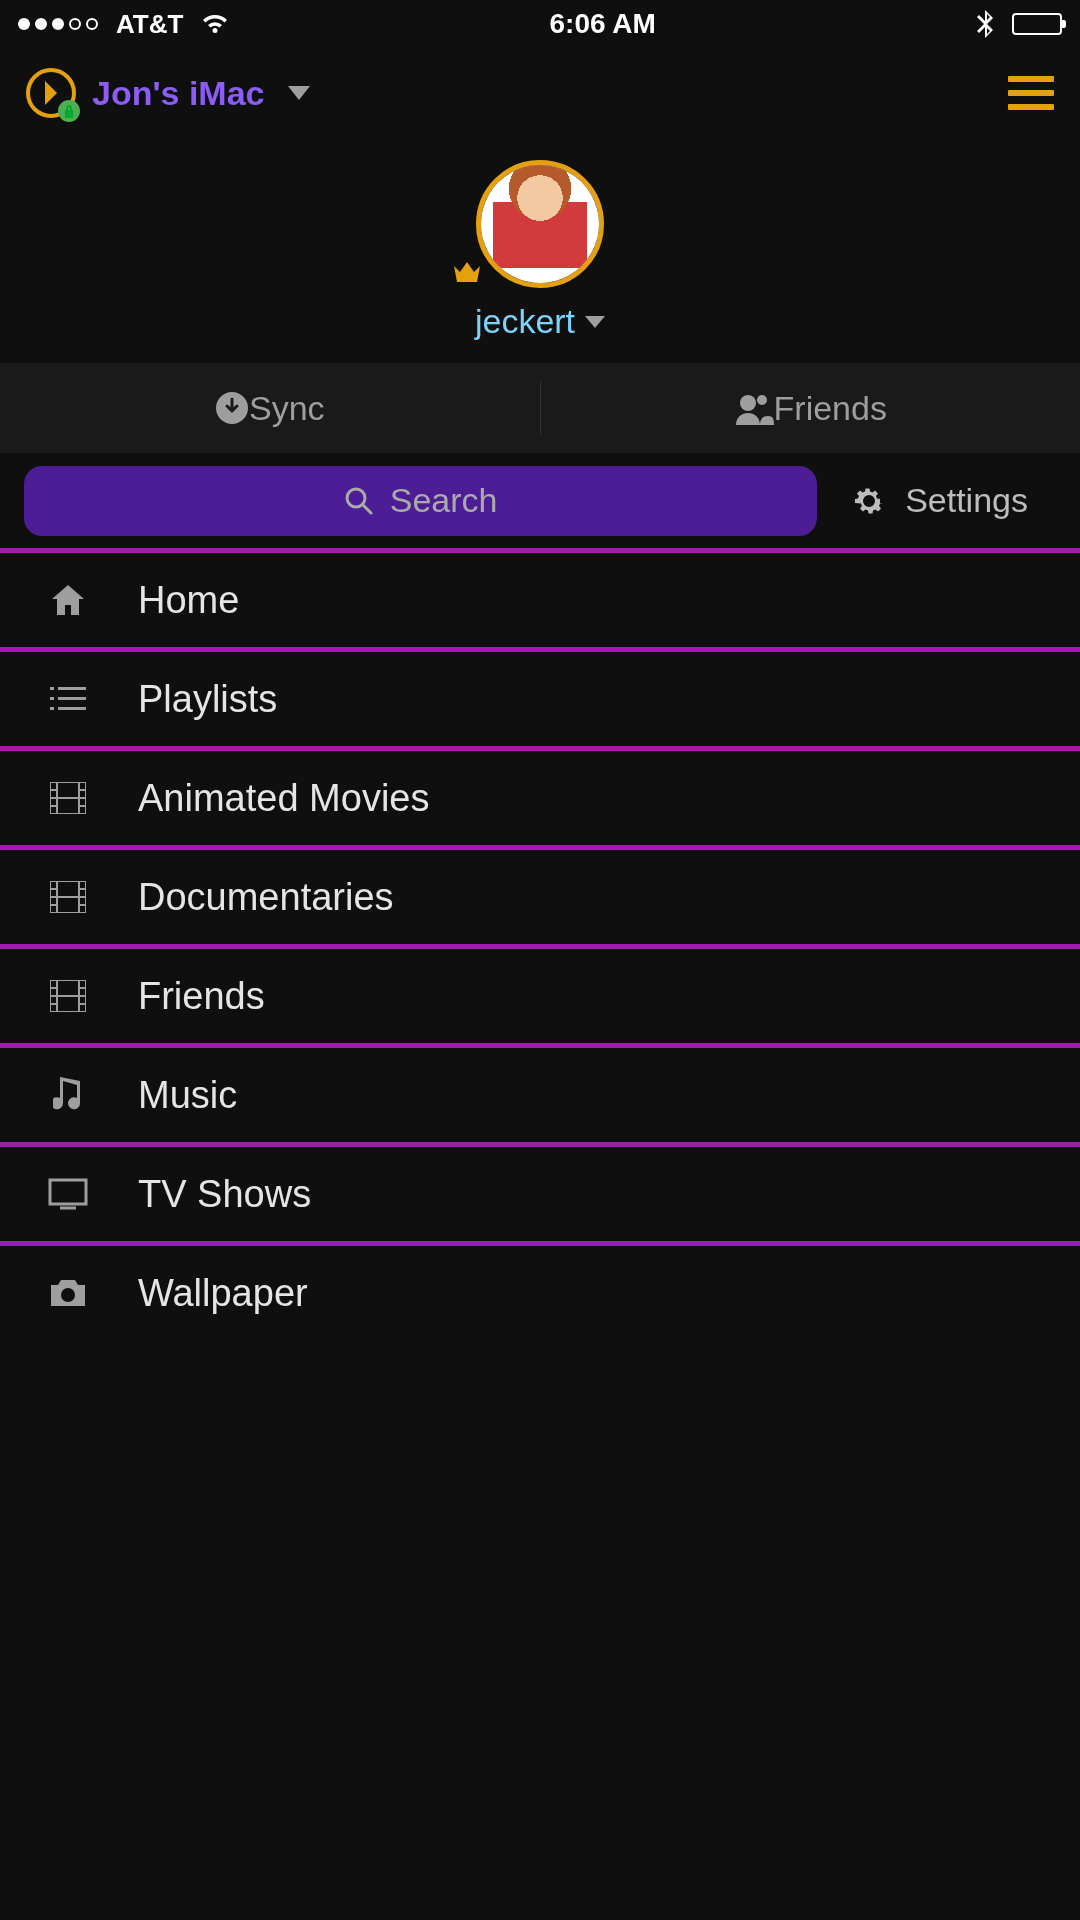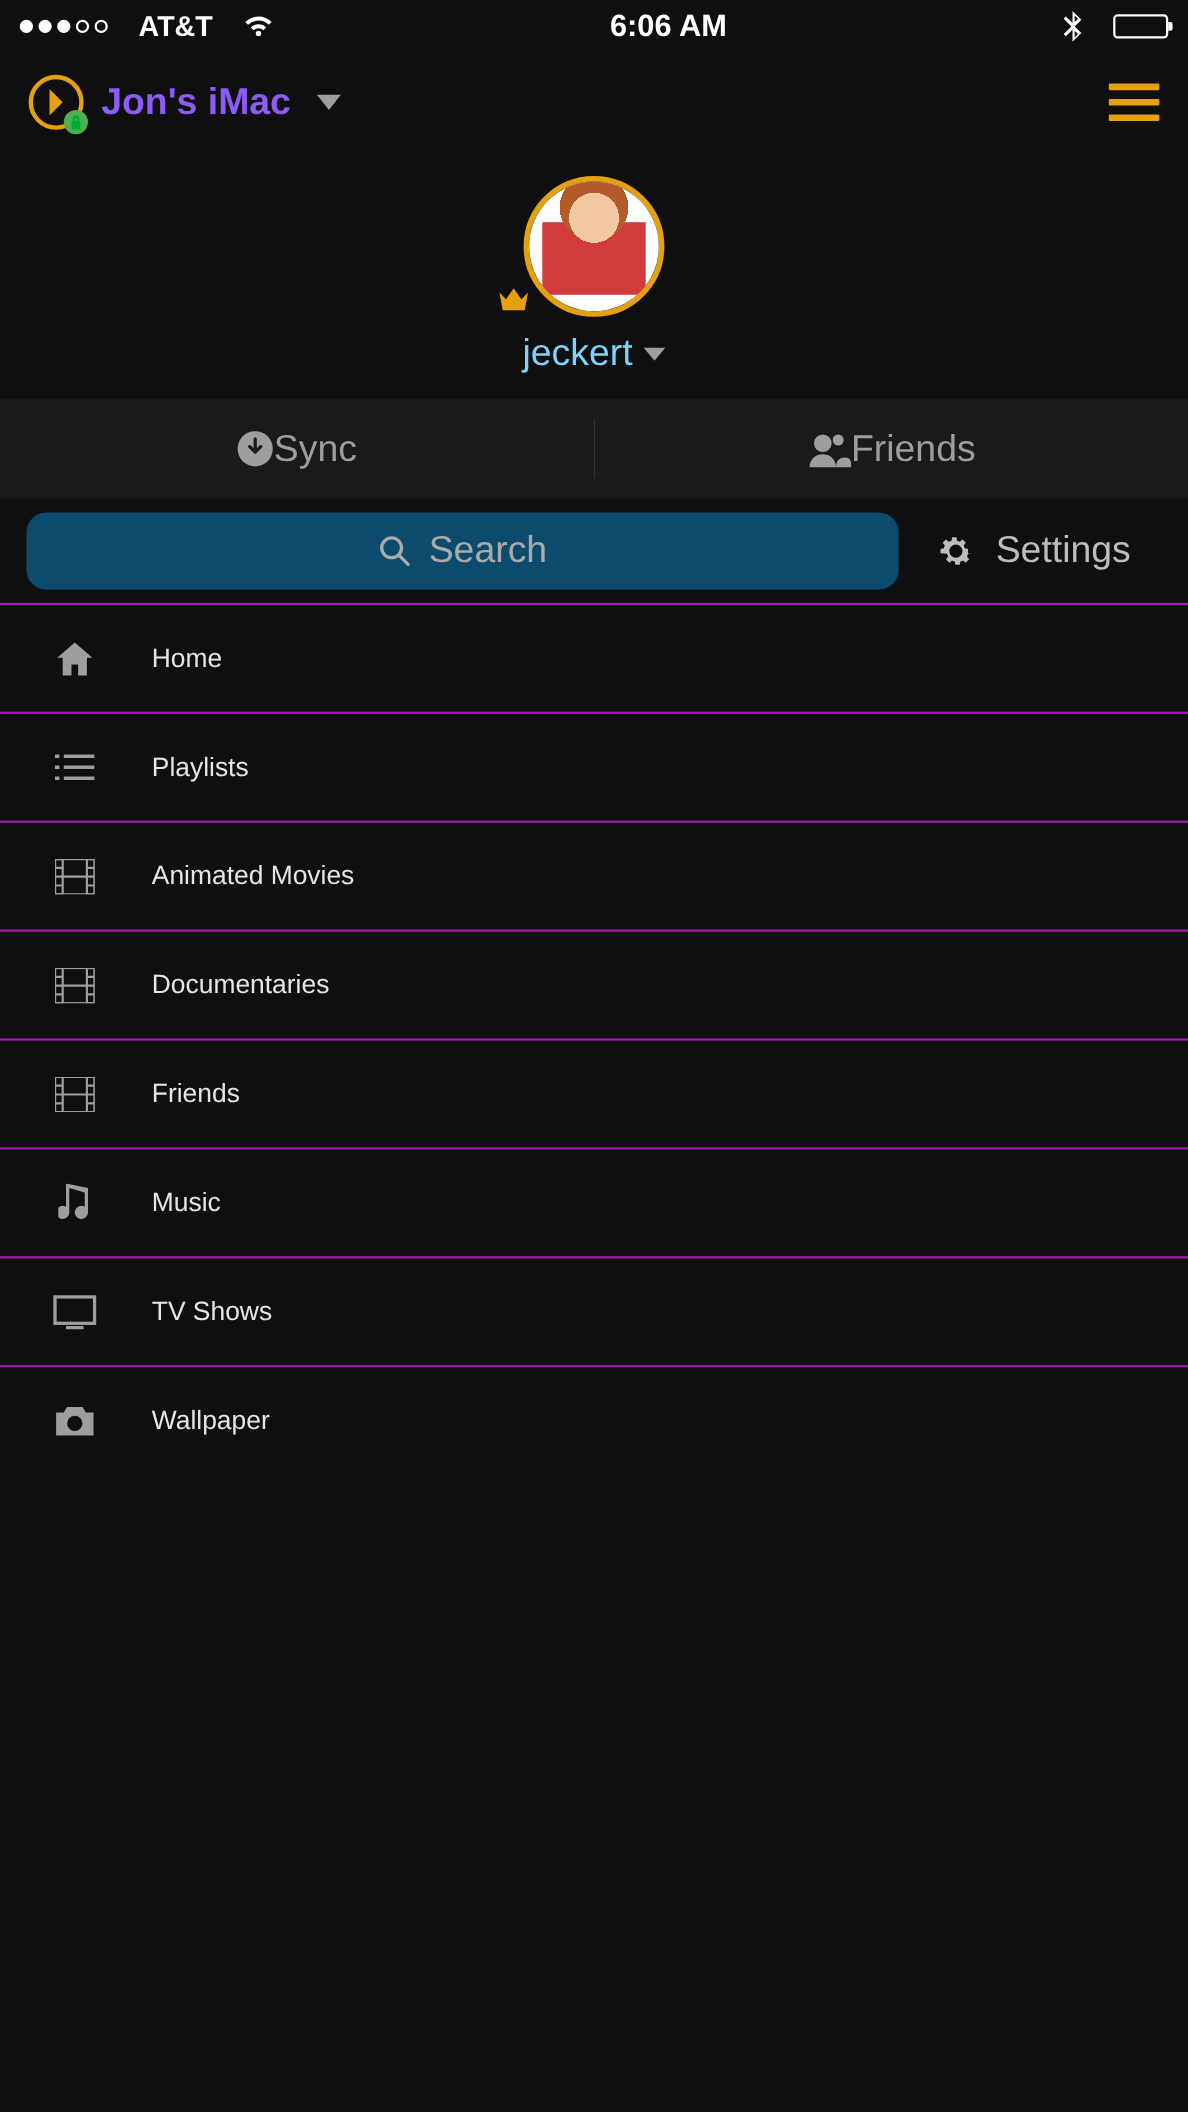--- a/index.html
+++ b/index.html
@@ -15,21 +15,21 @@
   .status-bar {
     height: 48px;
     display: flex;
     align-items: center;
     justify-content: space-between;
     padding: 0 18px;
     font-size: 26px;
     font-weight: 600;
     color: #fff;
   }
-  .status-left, .status-right { display: flex; align-items: center; gap: 28px; }
+  .status-left, .status-right { display: flex; align-items: center; gap: 18px; }
   .signal-dots { display: flex; gap: 5px; align-items: center; }
   .signal-dots .dot { width: 12px; height: 12px; border-radius: 50%; border: 2px solid #fff; }
   .signal-dots .dot.filled { background: #fff; }
   .wifi-icon, .bt-icon { display: inline-flex; }
   .battery {
     width: 50px; height: 22px; border: 2px solid #fff; border-radius: 4px;
     position: relative;
   }
   .battery::after {
     content: ""; position: absolute; right: -6px; top: 5px;
@@ -103,35 +103,35 @@
     flex: 1; display: flex; align-items: center; justify-content: center; 
     font-size: 34px; color: #9e9e9e;
   }
   .action-bar .divider { width: 1px; background: #333; margin: 18px 0; }
 
   
   .utility-row {
     height: 95px; display: flex; align-items: center; gap: 34px; padding: 18px 24px;
   }
   .search-field {
-    flex: 1; background: #0c4a6e; border-radius: 18px; height: 70px;
+    flex: 1; background: #4c1d95; border-radius: 18px; height: 70px;
     display: flex; align-items: center; justify-content: center; gap: 16px;
     color: #aaa; font-size: 34px;
   }
   .settings-link {
     display: flex; align-items: center; gap: 18px; color: #bdbdbd; font-size: 34px;
     padding-right: 28px;
   }
 
   
   .nav-list { }
   .nav-item {
     height: 99px; display: flex; align-items: center; gap: 50px;
-    padding-left: 48px; border-top: 2px solid #a21caf;
-    font-size: 24px; color: #e5e5e5;
+    padding-left: 48px; border-top: 5px solid #a21caf;
+    font-size: 38px; color: #e5e5e5;
   }
   .nav-icon { width: 40px; display: flex; justify-content: center; color: #9e9e9e; }
 
   svg { display: block; }
 </style>
 </head>
 <body>
 
 <div class="status-bar">
   <div class="status-left">

